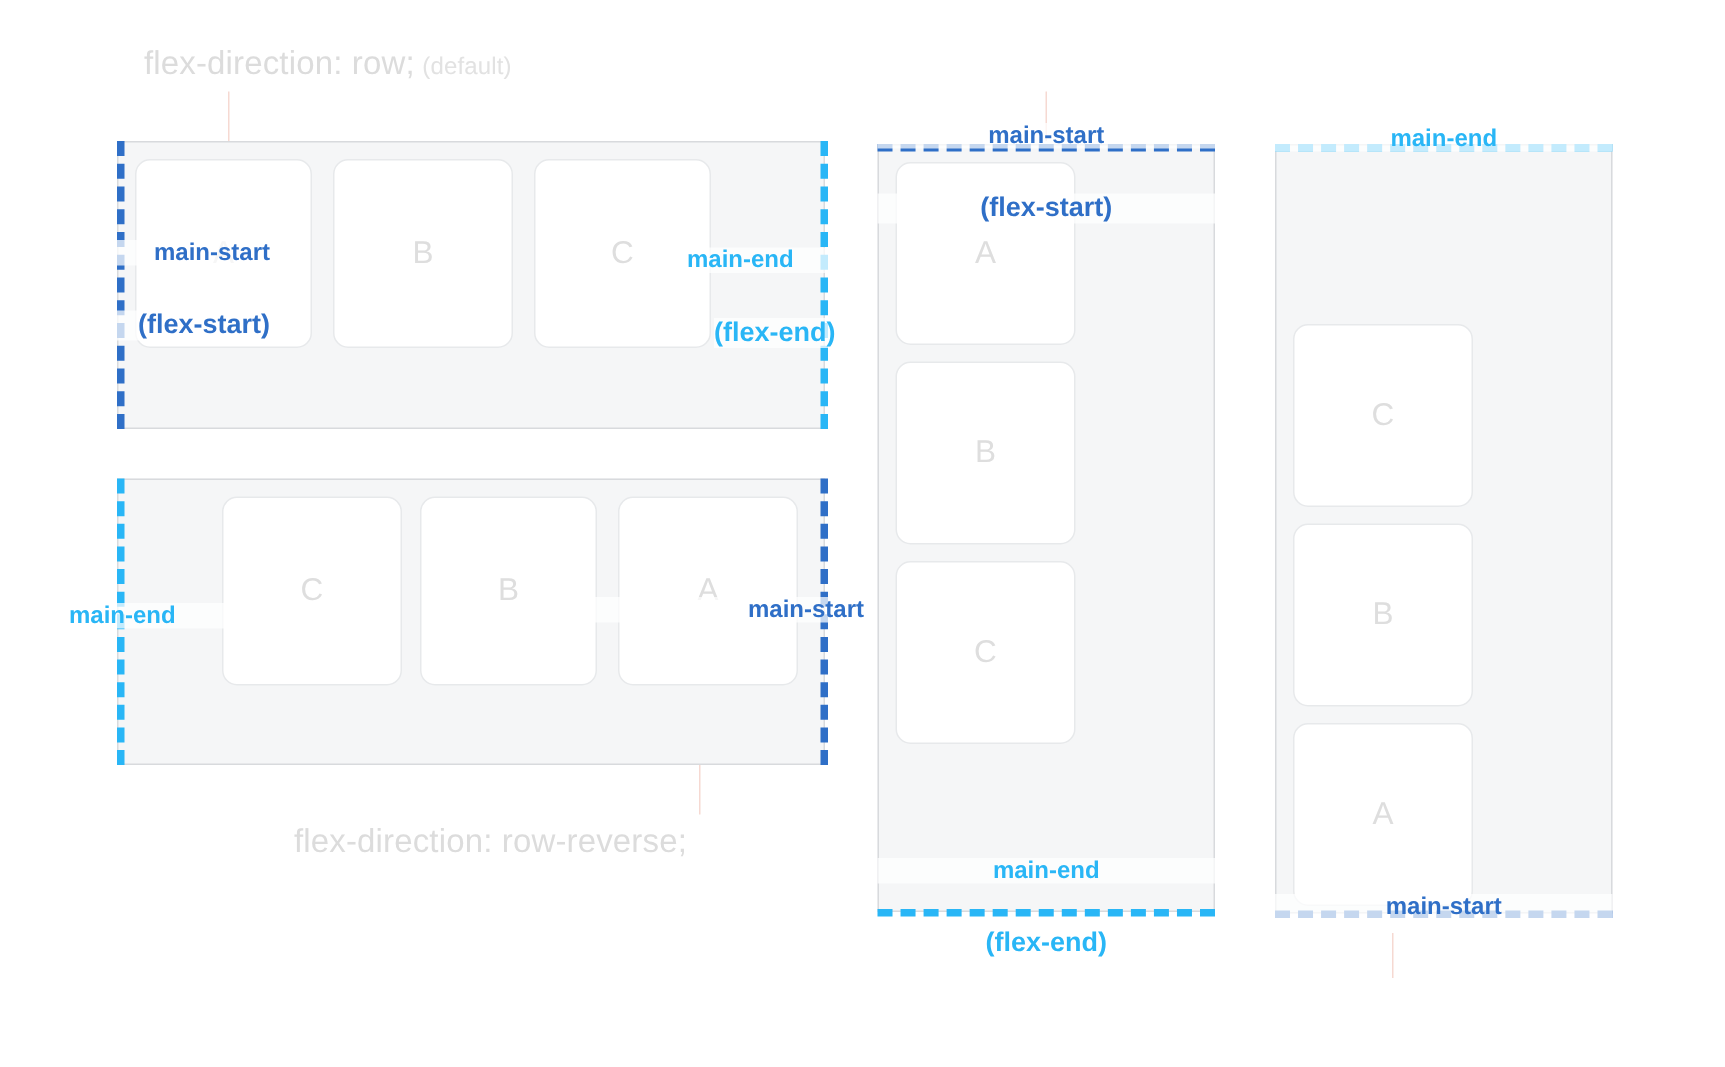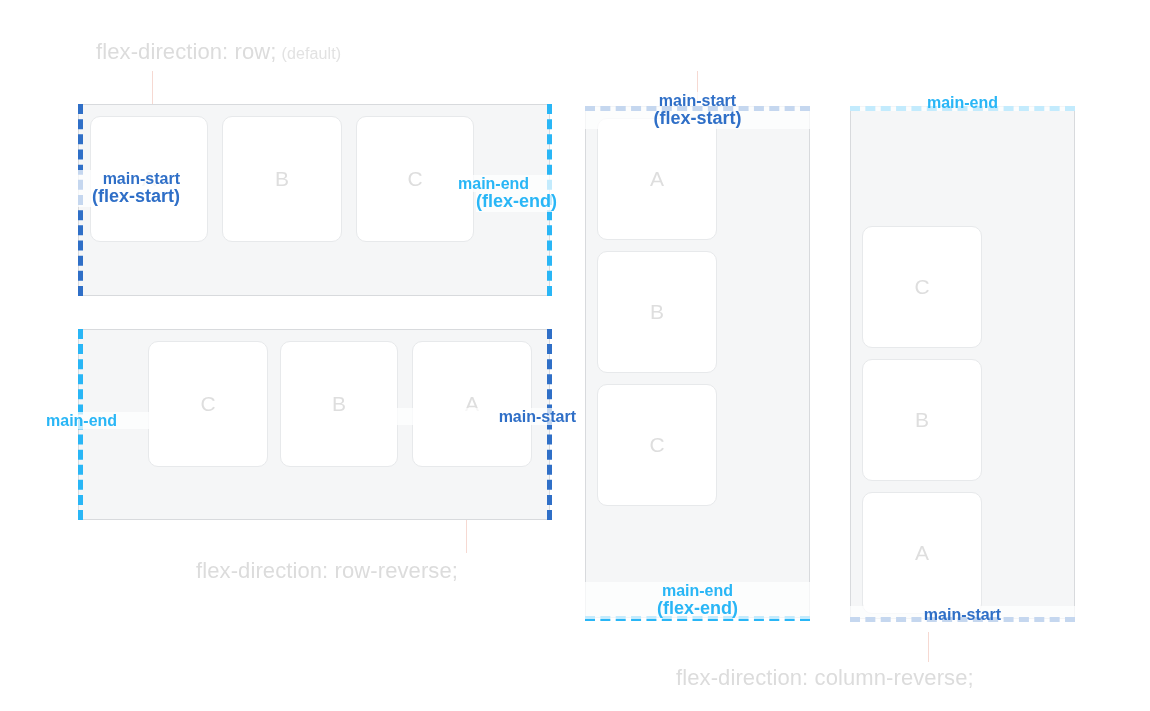--- a/index.html
+++ b/index.html
@@ -1,21 +1,21 @@
 <!DOCTYPE html>
 <html><head>
 <meta charset="utf-8">
 <style>
   html,body{margin:0;padding:0;background:#ffffff;}
   body{
     width:1150px;height:711px;position:relative;overflow:hidden;
     font-family:"Liberation Sans","DejaVu Sans",sans-serif;
     -webkit-font-smoothing:antialiased;
   }
-  .stage{position:absolute;left:0;top:10px;width:1150px;height:596px;}
+  .stage{position:absolute;left:0;top:0;width:1150px;height:596px;}
 
   
   .caption{
     position:absolute;white-space:nowrap;color:#dcdcdc;
     font-size:22px;font-weight:400;letter-spacing:.1px;
   }
   .caption .dim{font-size:16px;color:#e2e2e2;}
 
   
   .connector{position:absolute;width:1px;background:#f6d9d2;}
@@ -37,21 +37,21 @@
   
   .edge{position:absolute;}
   .edge.v{width:0;border-left-width:5px;border-left-style:dashed;}
   .edge.h{height:0;border-top-width:5px;border-top-style:dashed;}
   .edge.dark{border-color:#2f6fc7;}
   .edge.cyan{border-color:#29b6f6;}
 
   
   .axis-label{position:absolute;white-space:nowrap;line-height:1.08;}
   .axis-label .big{font-size:16px;font-weight:700;display:block;}
-  .axis-label .small{font-size:18px;font-weight:700;display:block;}
+  .axis-label .small{font-size:18px;font-weight:700;display:block;margin-top:30px;}
   .axis-label.dark{color:#2f6fc7;}
   .axis-label.cyan{color:#29b6f6;}
   .axis-label.center{text-align:center;}
   .axis-label.right{text-align:right;}
   .axis-label.left{text-align:left;}
   .axis-label .hasbg{background:rgba(255,255,255,.72);}
 </style>
 </head>
 <body>
 
@@ -155,17 +155,14 @@
   <div class="edge h dark" style="left:850px;top:607px;width:225px;"></div>
 
   <div class="axis-label cyan center" style="left:850px;top:84px;width:225px;">
     <span class="big hasbg">main-end</span>
   </div>
   <div class="axis-label dark center" style="left:850px;top:596px;width:225px;">
     <span class="big hasbg">main-start</span>
   </div>
 
   <div class="connector" style="left:928px;top:622px;height:30px;"></div>
-  <div class="caption" style="left:676px;top:655px;">
-    <span>flex-direction: column-reverse;</span>
-  </div>
 
 </div>
 
 </body></html>

